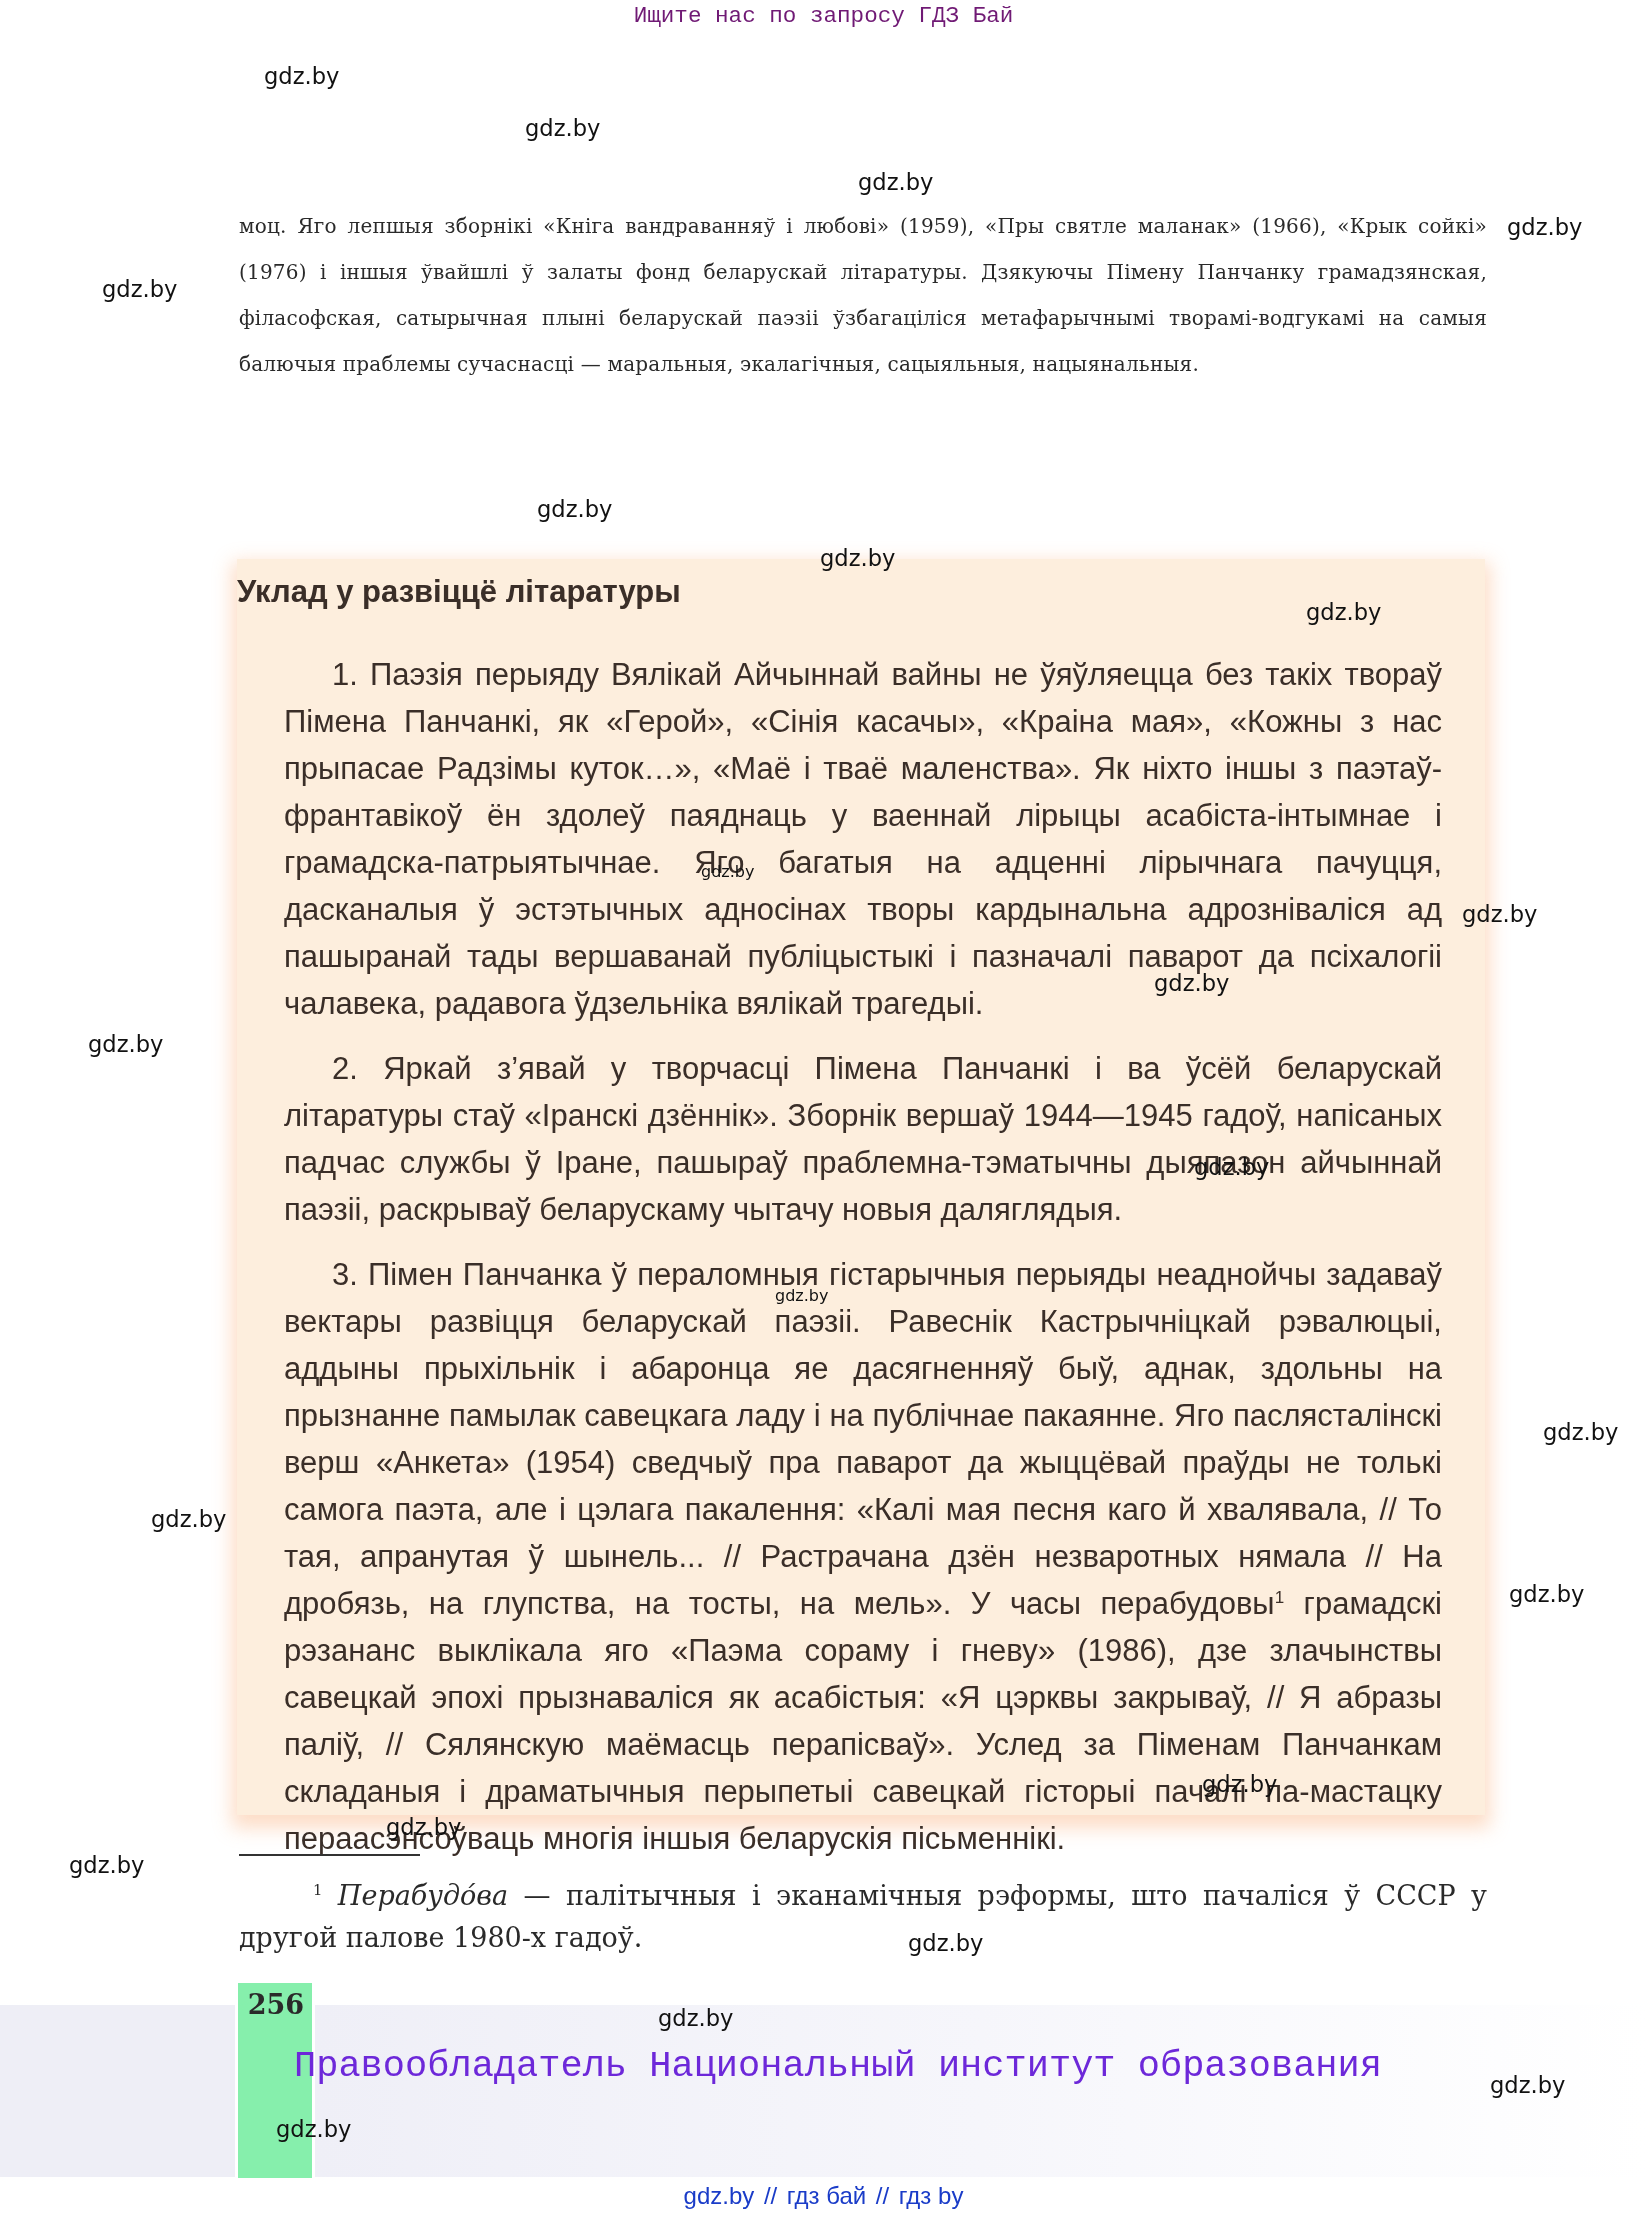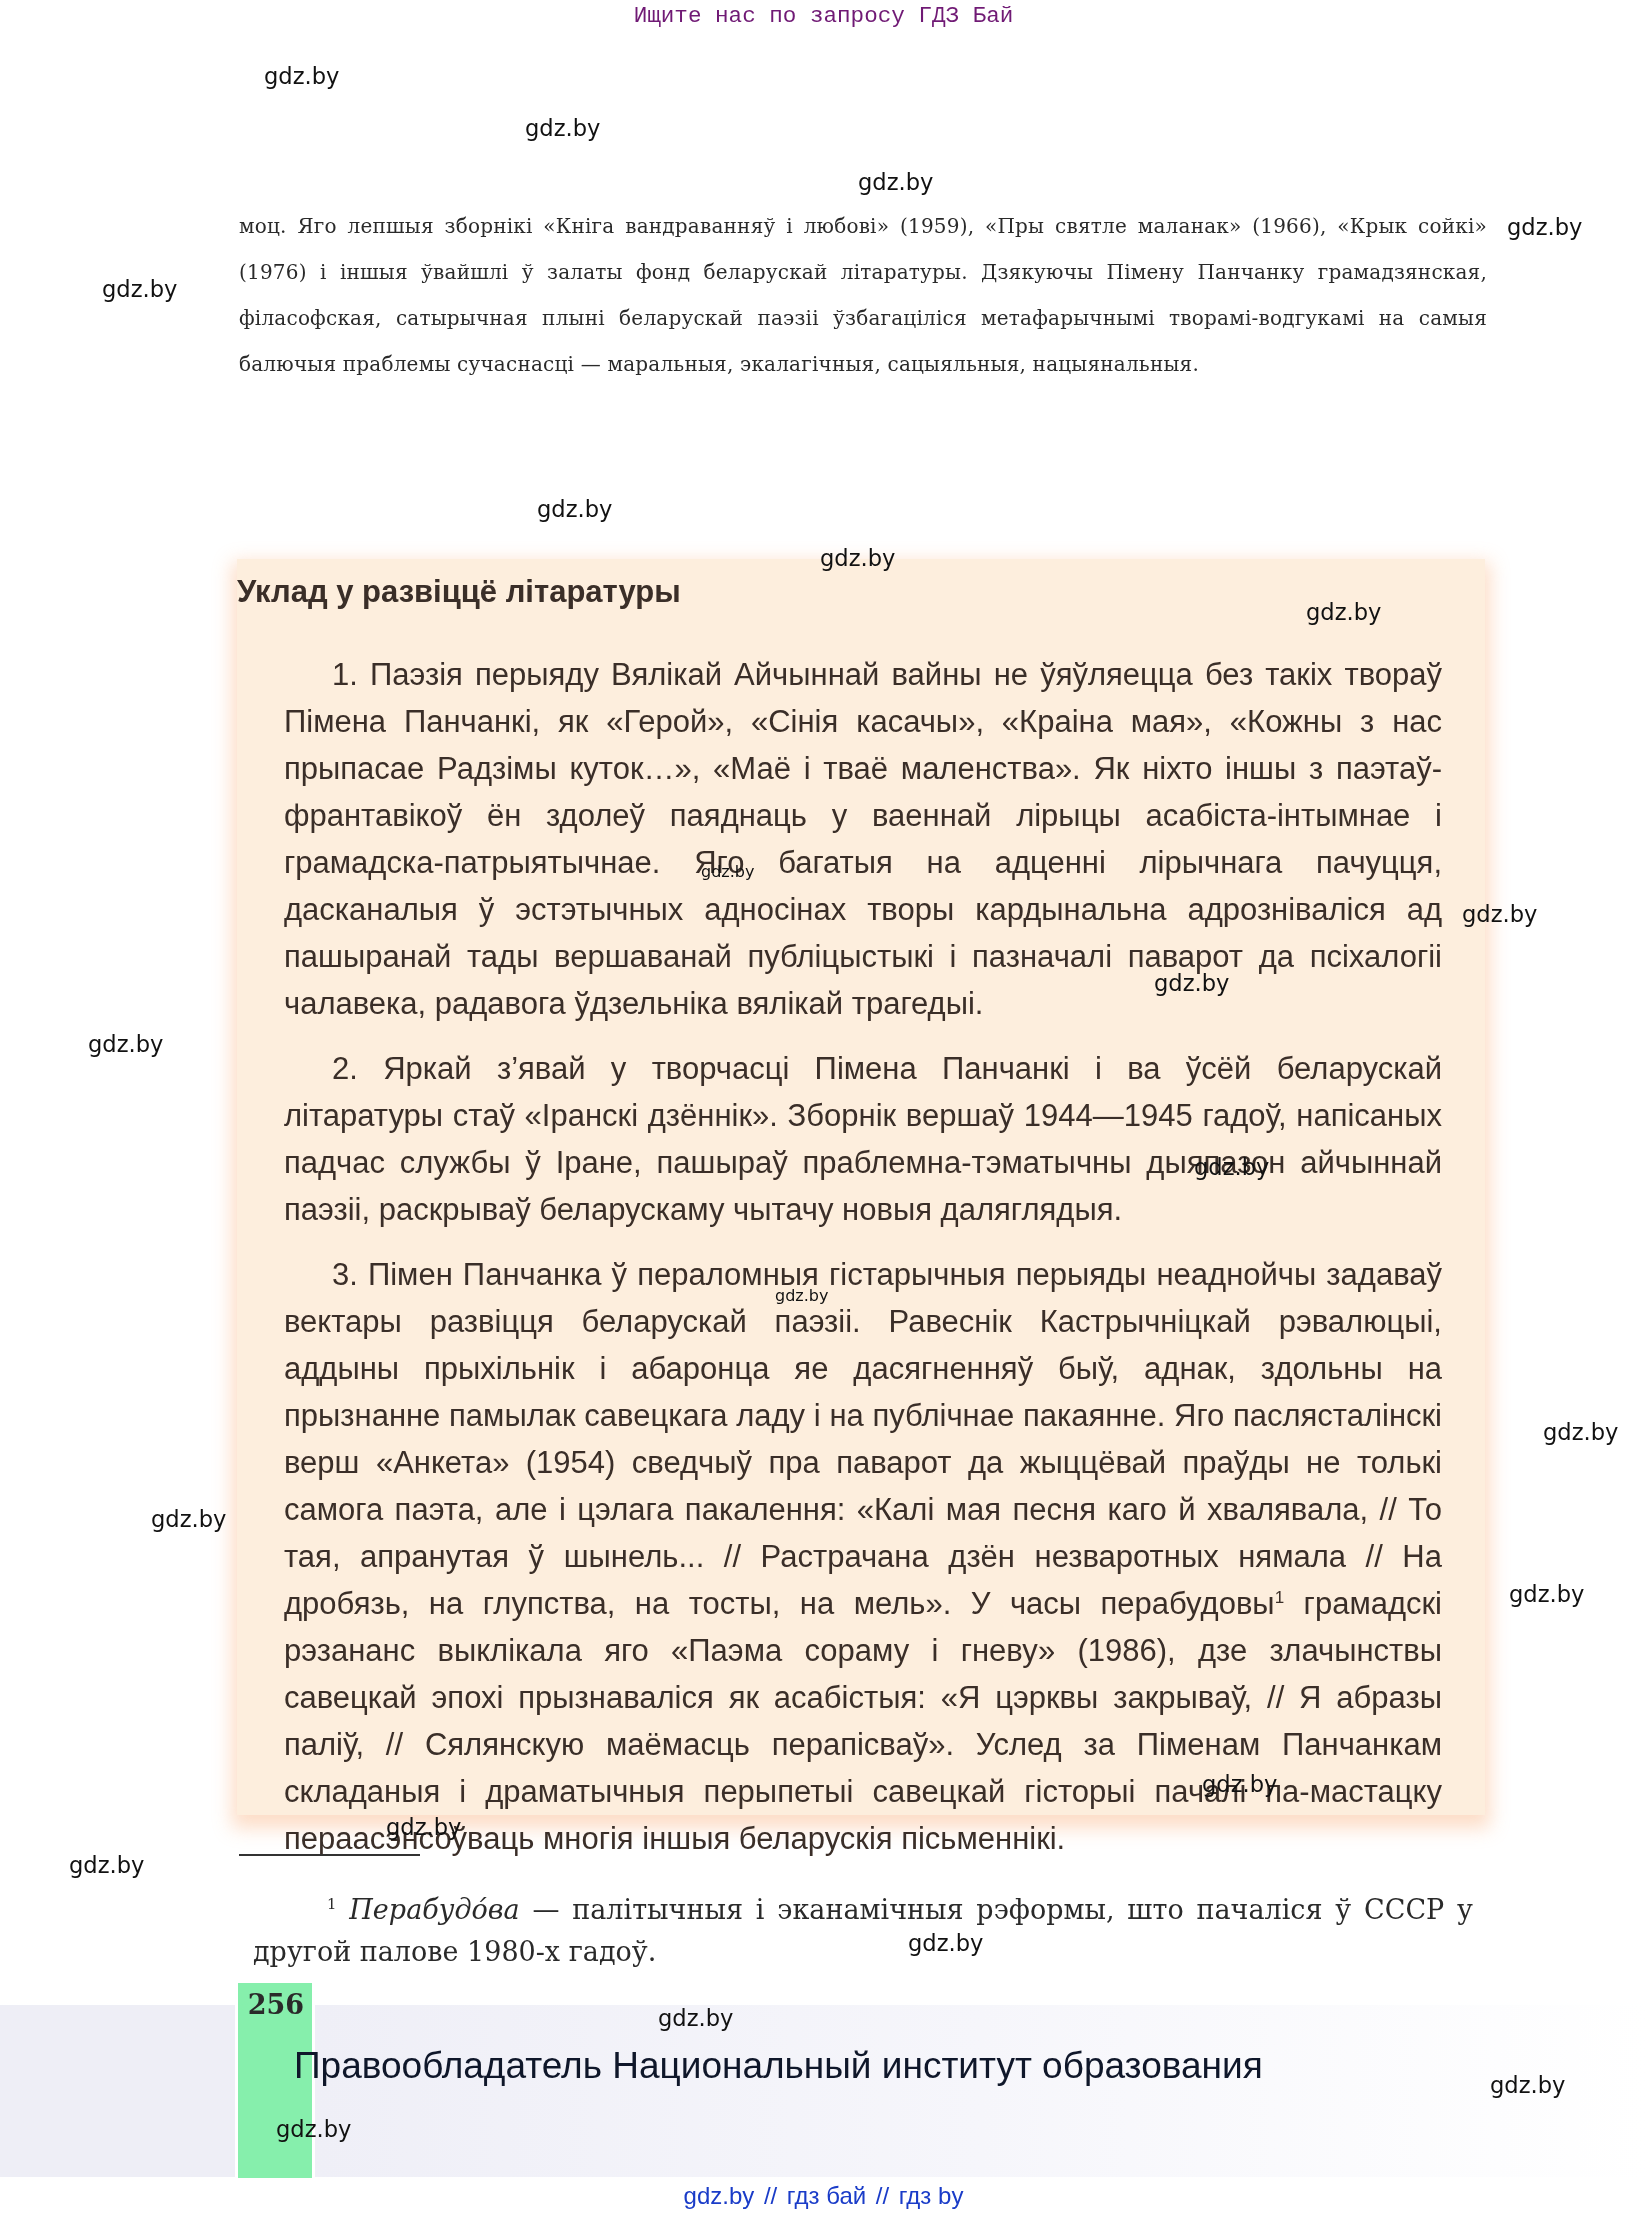--- a/index.html
+++ b/index.html
@@ -7,27 +7,27 @@
   .top-banner { position:absolute; top:3.2px; left:0; width:1647px; text-align:center; color:#701a75; font-size:22.6px; font-family:Liberation Mono, monospace; }
   .intro { position:absolute; left:239px; top:203px; width:1248px; font-family:"DejaVu Serif", "Liberation Serif", serif; font-size:20px; line-height:46px; color:#2a2a2a; text-align:justify; letter-spacing:0.2px; }
   .intro p { margin:0; }
   .box { position:absolute; left:237px; top:559px; width:1248px; height:1256px; background:#fdeedd; box-shadow: 0 8px 17.7px 4.8px rgba(250,180,130,0.45); }
   .box-title { position:absolute; top:14.5px; left:0; width:100%; font-weight:bold; font-size:31px; color:#3a2e28; font-family:"Liberation Sans", sans-serif; }
   .box-body { position:absolute; left:29px; top:74px; width:1194px; font-family:"Liberation Sans", sans-serif; font-size:31px; line-height:47px; color:#3a2e28; text-align:justify; }
   .box-body p { margin:18px; text-indent:48px; }
   sup { font-size:0.55em; line-height:0; }
   .rule { position:absolute; left:239px; top:1854px; width:181px; height:2.4px; background:#333; }
   .footnote { position:absolute; left:239px; top:1875px; width:1248px; font-family:"DejaVu Serif", "Liberation Serif", serif; font-size:27px; line-height:42px; color:#2a2a2a; text-align:justify; }
-  .footnote p { margin:14px; text-indent:74px; }
+  .footnote p { margin:0; text-indent:74px; }
   .footnote .term { font-style:italic; }
   .band-left { position:absolute; left:0; top:2005px; width:235px; height:172px; background:#eeeef6; }
   .band-right { position:absolute; left:315px; top:2005px; width:1331px; height:172px; background:linear-gradient(to right, #efeff7 0%, #f6f6fb 50%, #ffffff 100%); }
   .page-num-block { position:absolute; left:238px; top:1983px; width:74px; height:195px; background:#86efac; }
   .page-num { position:absolute; left:9.7px; top:6.4px; font-family:"DejaVu Serif", "Liberation Serif", serif; font-weight:bold; font-size:27px; color:#2a2a2a; }
-  .copyright { position:absolute; left:294px; top:2045px; font-size:37px; color:#0f172a; font-family:Liberation Sans, sans-serif; white-space:nowrap; }
+  .copyright { position:absolute; left:294px; top:2045px; font-size:37px; color:#6d28d9; font-family:Liberation Mono, monospace; white-space:nowrap; }
   .bottom-links { position:absolute; left:0; top:2182px; width:1647px; text-align:center; color:#1a3cc8; font-size:24px; font-family:"Liberation Sans", sans-serif; }
   .bottom-links span { margin:0 4.8px; }
   .wm { position:absolute; font-family:"DejaVu Sans", sans-serif; font-size:22.6px; color:#111; white-space:nowrap; }
   .wm.small { font-size:16px; }
 </style>
 </head>
 <body>
 
 <div class="top-banner">Ищите нас по запросу ГДЗ Бай</div>
 

